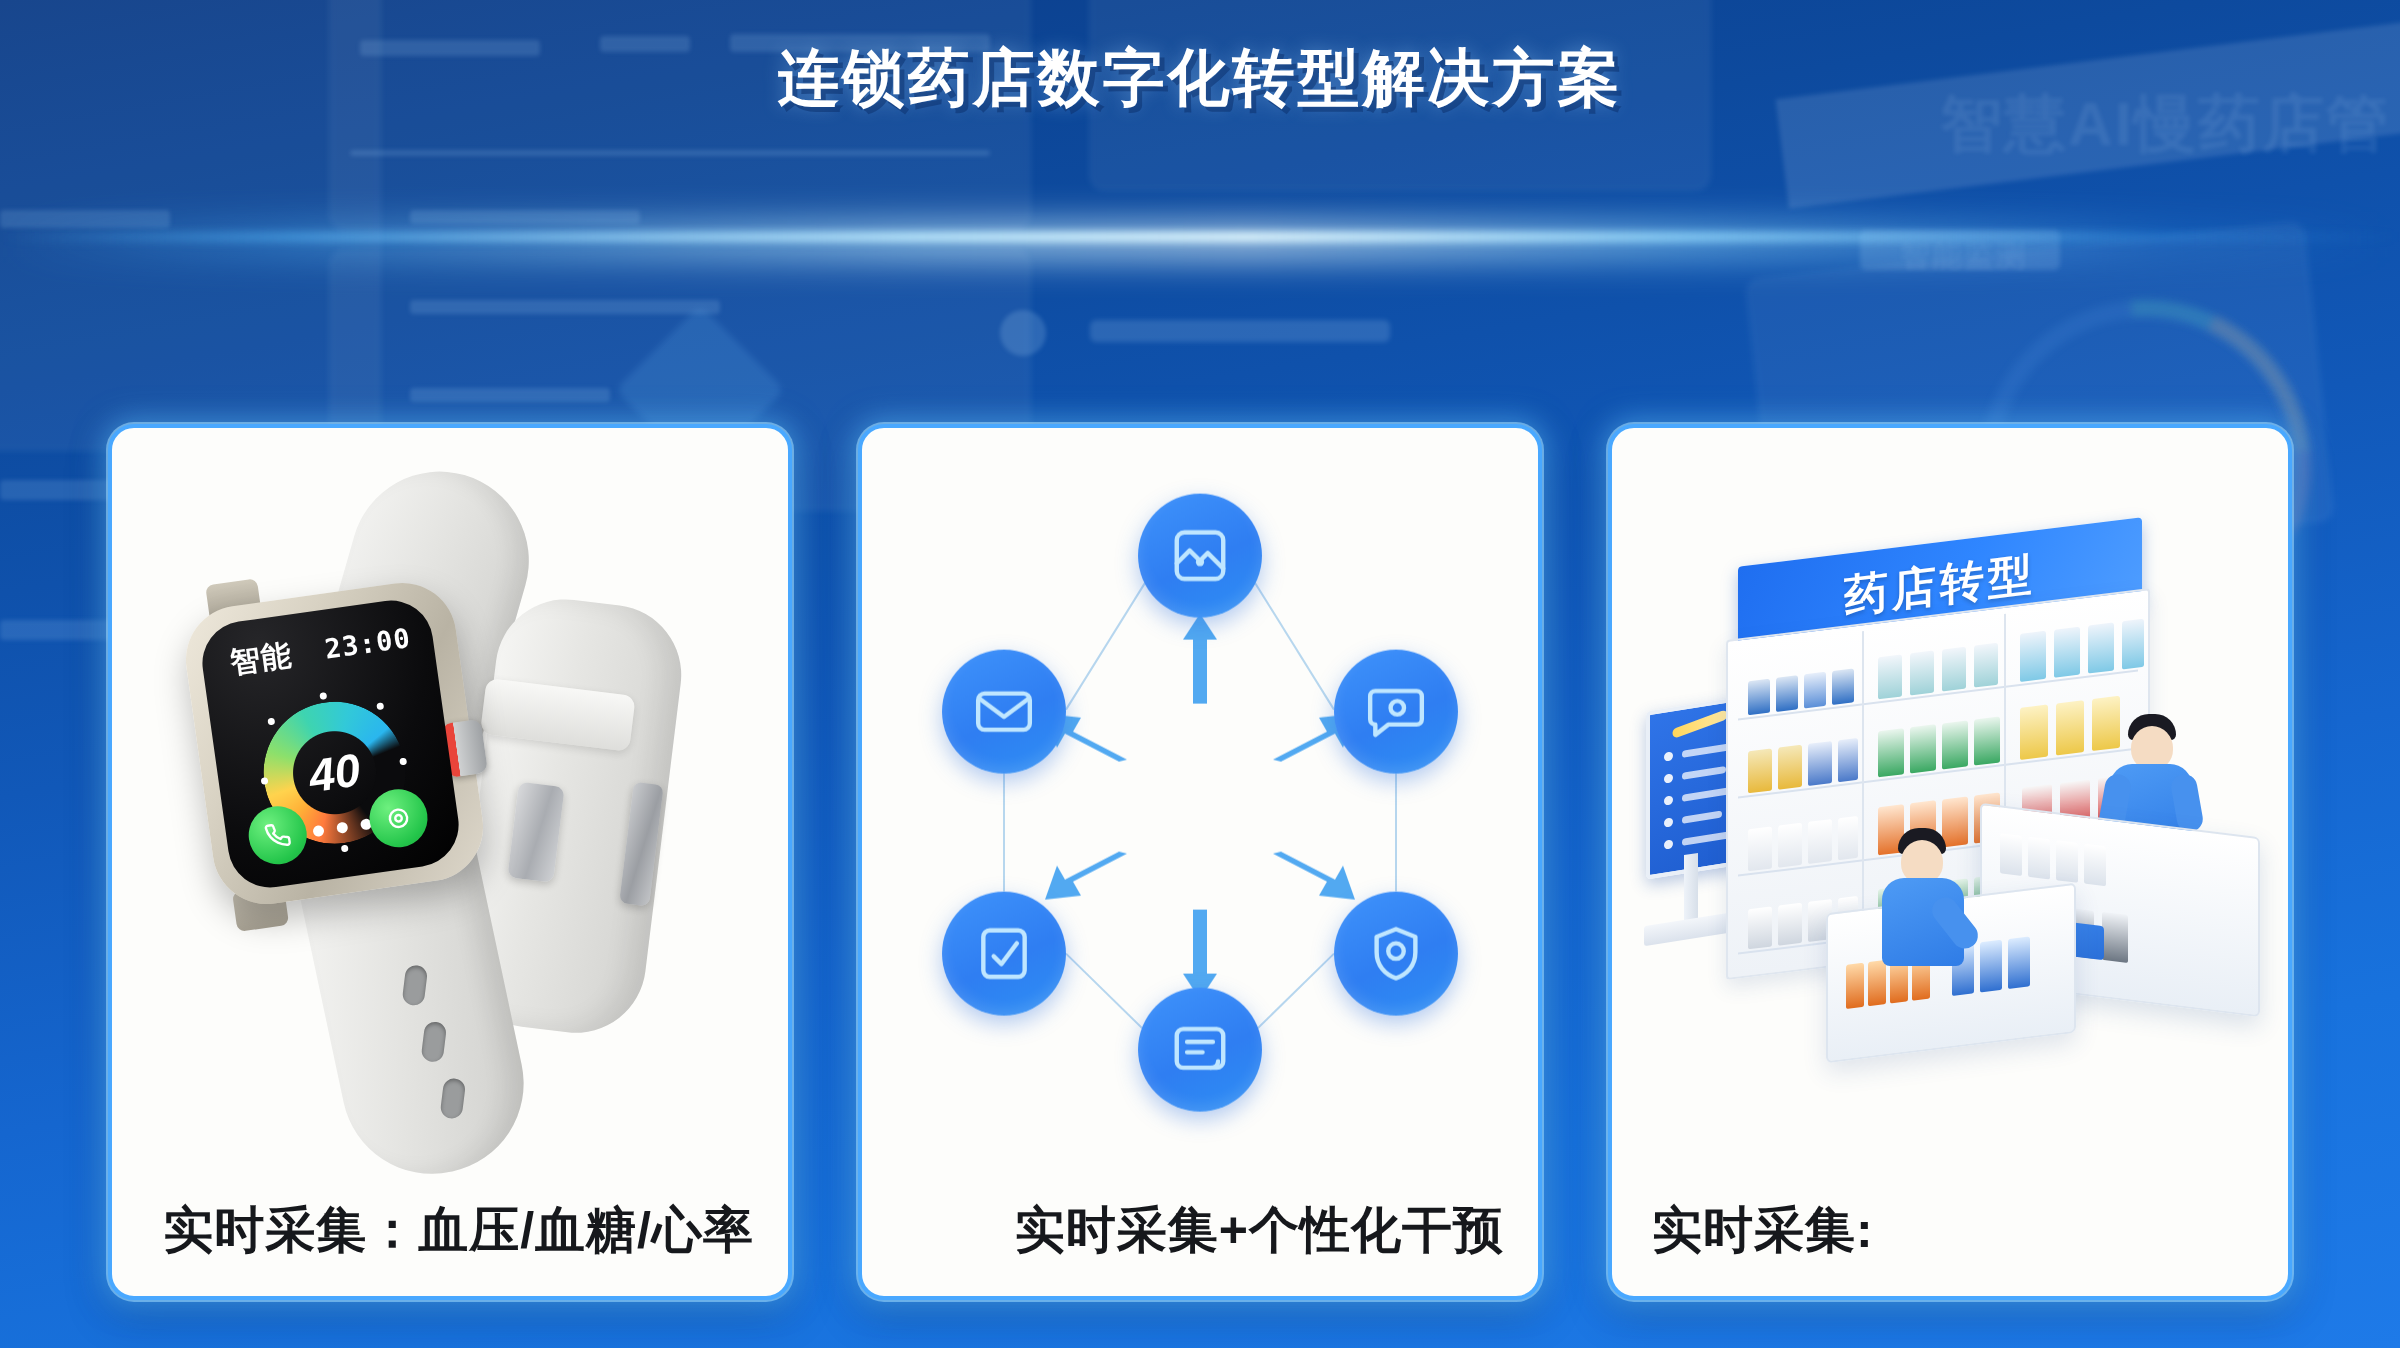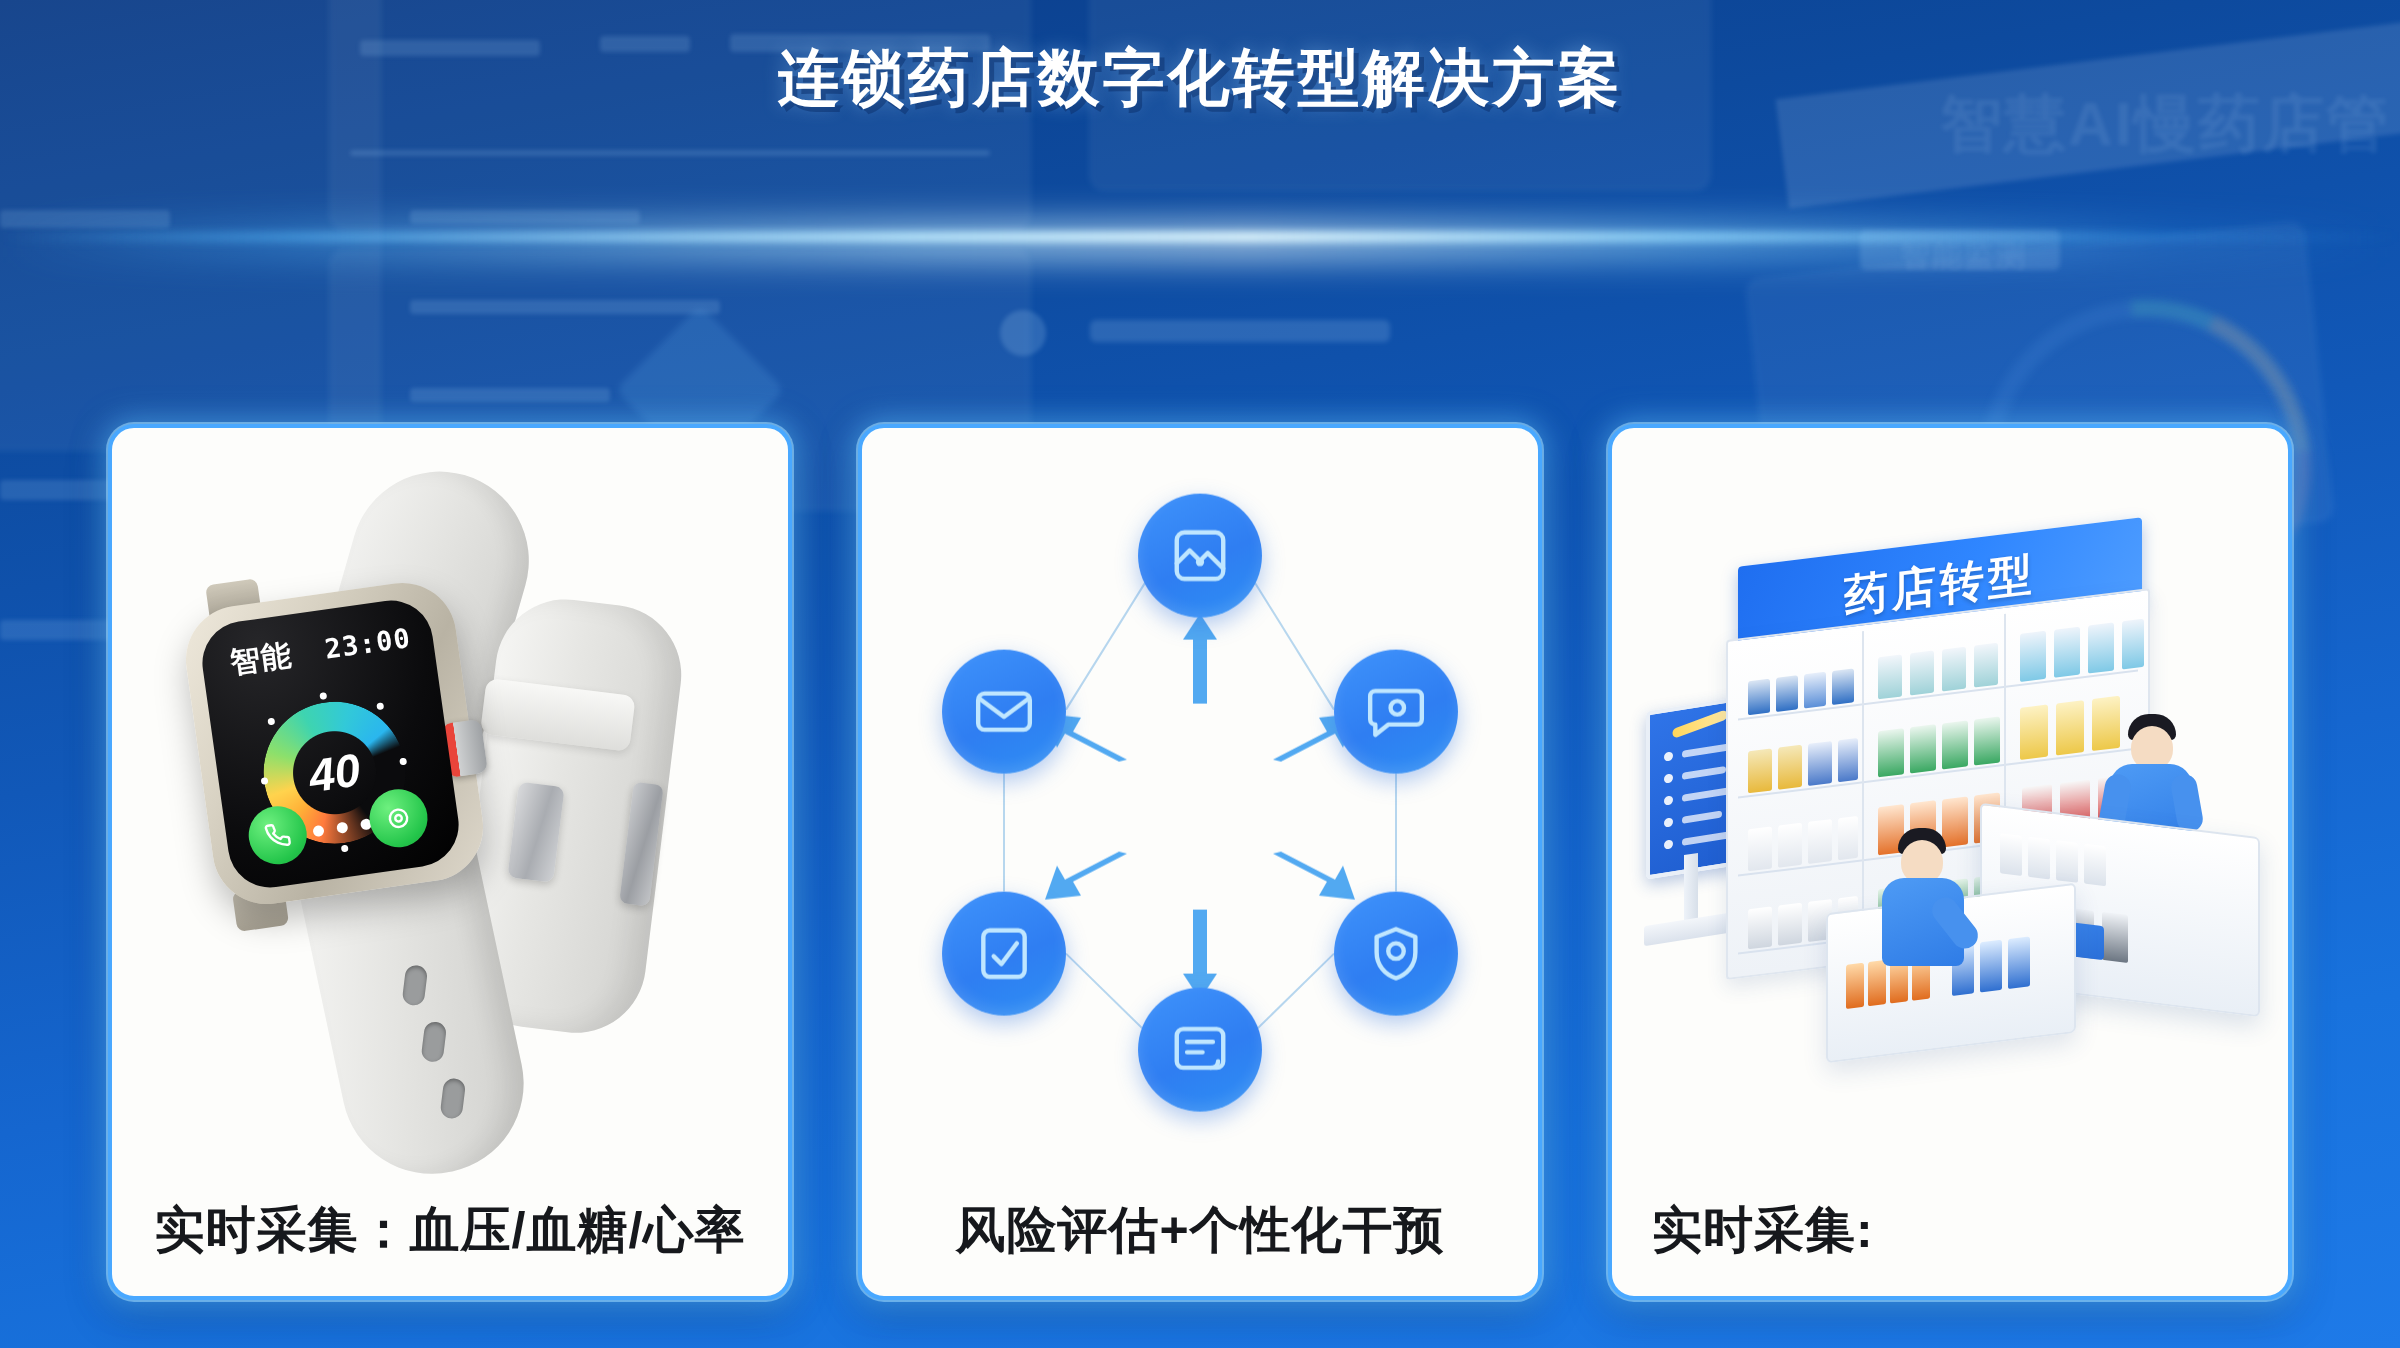--- a/index.html
+++ b/index.html
@@ -164,21 +164,21 @@
   }
   .card-caption {
     flex: 0 0 auto;
     padding: 0 34px 34px 34px;
     color: #16181c;
     font-size: 50px;
     font-weight: bold;
     line-height: 1.26;
     letter-spacing: 1px;
   }
-  .cap-center { text-align: center; }
+  .cap-center { text-align: right; }
   .cap-left { text-align: left; padding-left: 40px; }
 
   
   .watch-wrap {
     position: absolute;
     left: 50%; top: 50%;
     transform: translate(-50%, -52%) rotate(-5deg);
     width: 520px; height: 620px;
   }
   .strap {
@@ -619,21 +619,21 @@
           <div class="node n-bottom">
             <svg viewBox="0 0 24 24" fill="none" stroke="#bfe6ff" stroke-width="1.7" stroke-linecap="round" stroke-linejoin="round">
               <rect x="3" y="4" width="18" height="15" rx="2.5"></rect>
               <path d="M7 9h10M7 13h6"></path>
               <path d="M16 19c2 0 3-1 3-2.5"></path>
             </svg>
           </div>
 
         </div>
       </div>
-      <div class="card-caption cap-center">风险评估+个性化干预</div>
+      <div class="card-caption cap-center">实时采集+个性化干预</div>
     </div>
 
     <div class="card">
       <div class="card-art">
         <div class="pharmacy">
 
           <div class="kiosk-stand">
             <div class="kiosk-screen">
               <div class="k-pen"></div>
               <div class="k-dot" style="left:14px; top:40px;"></div>

